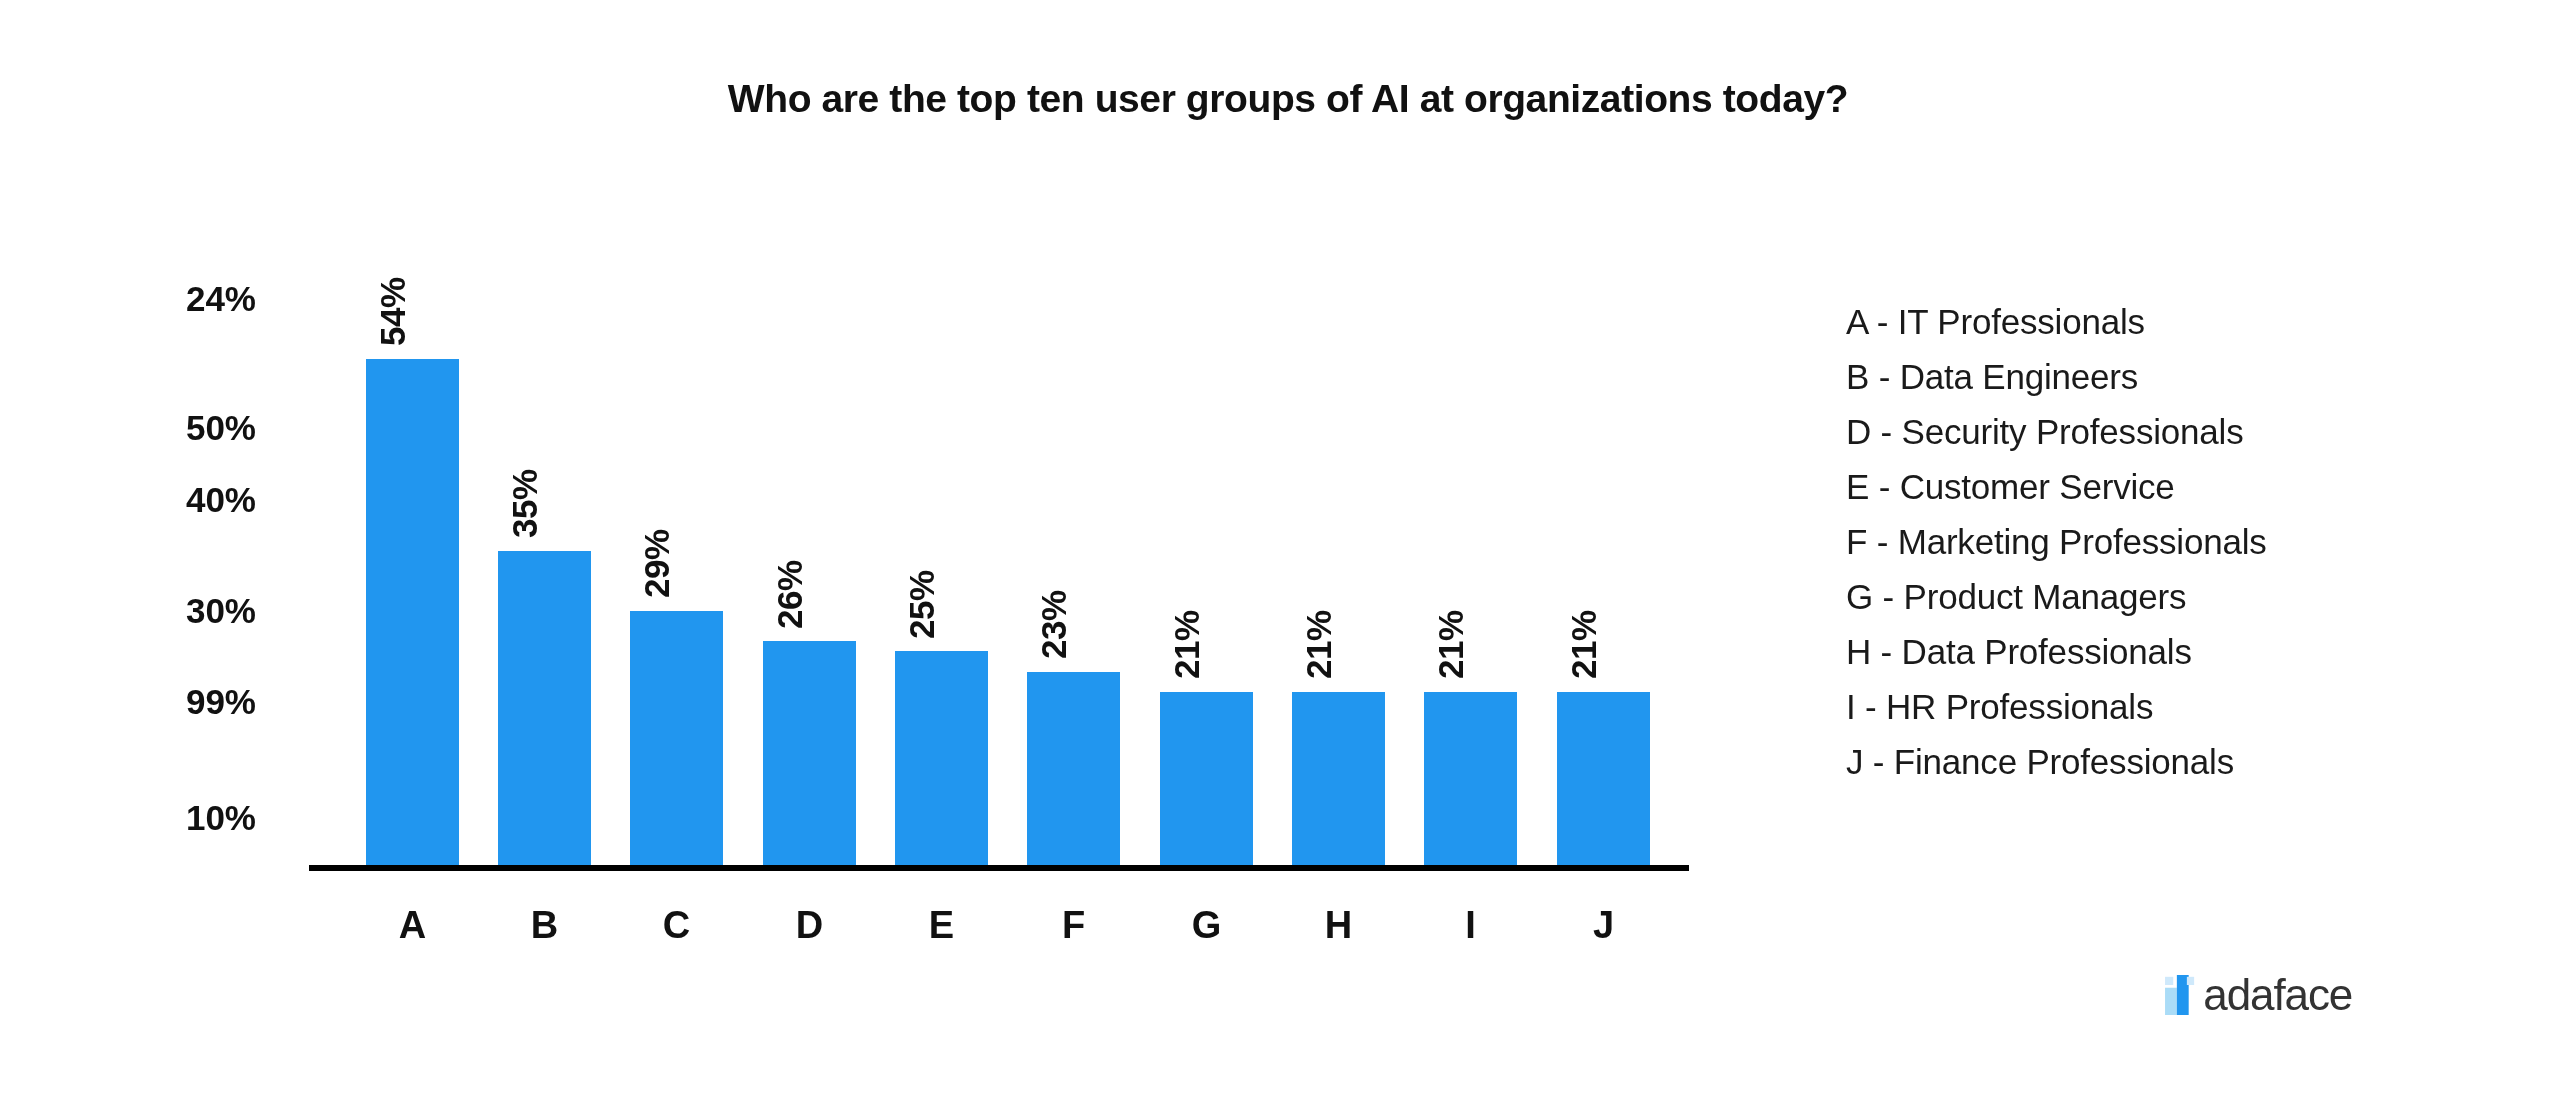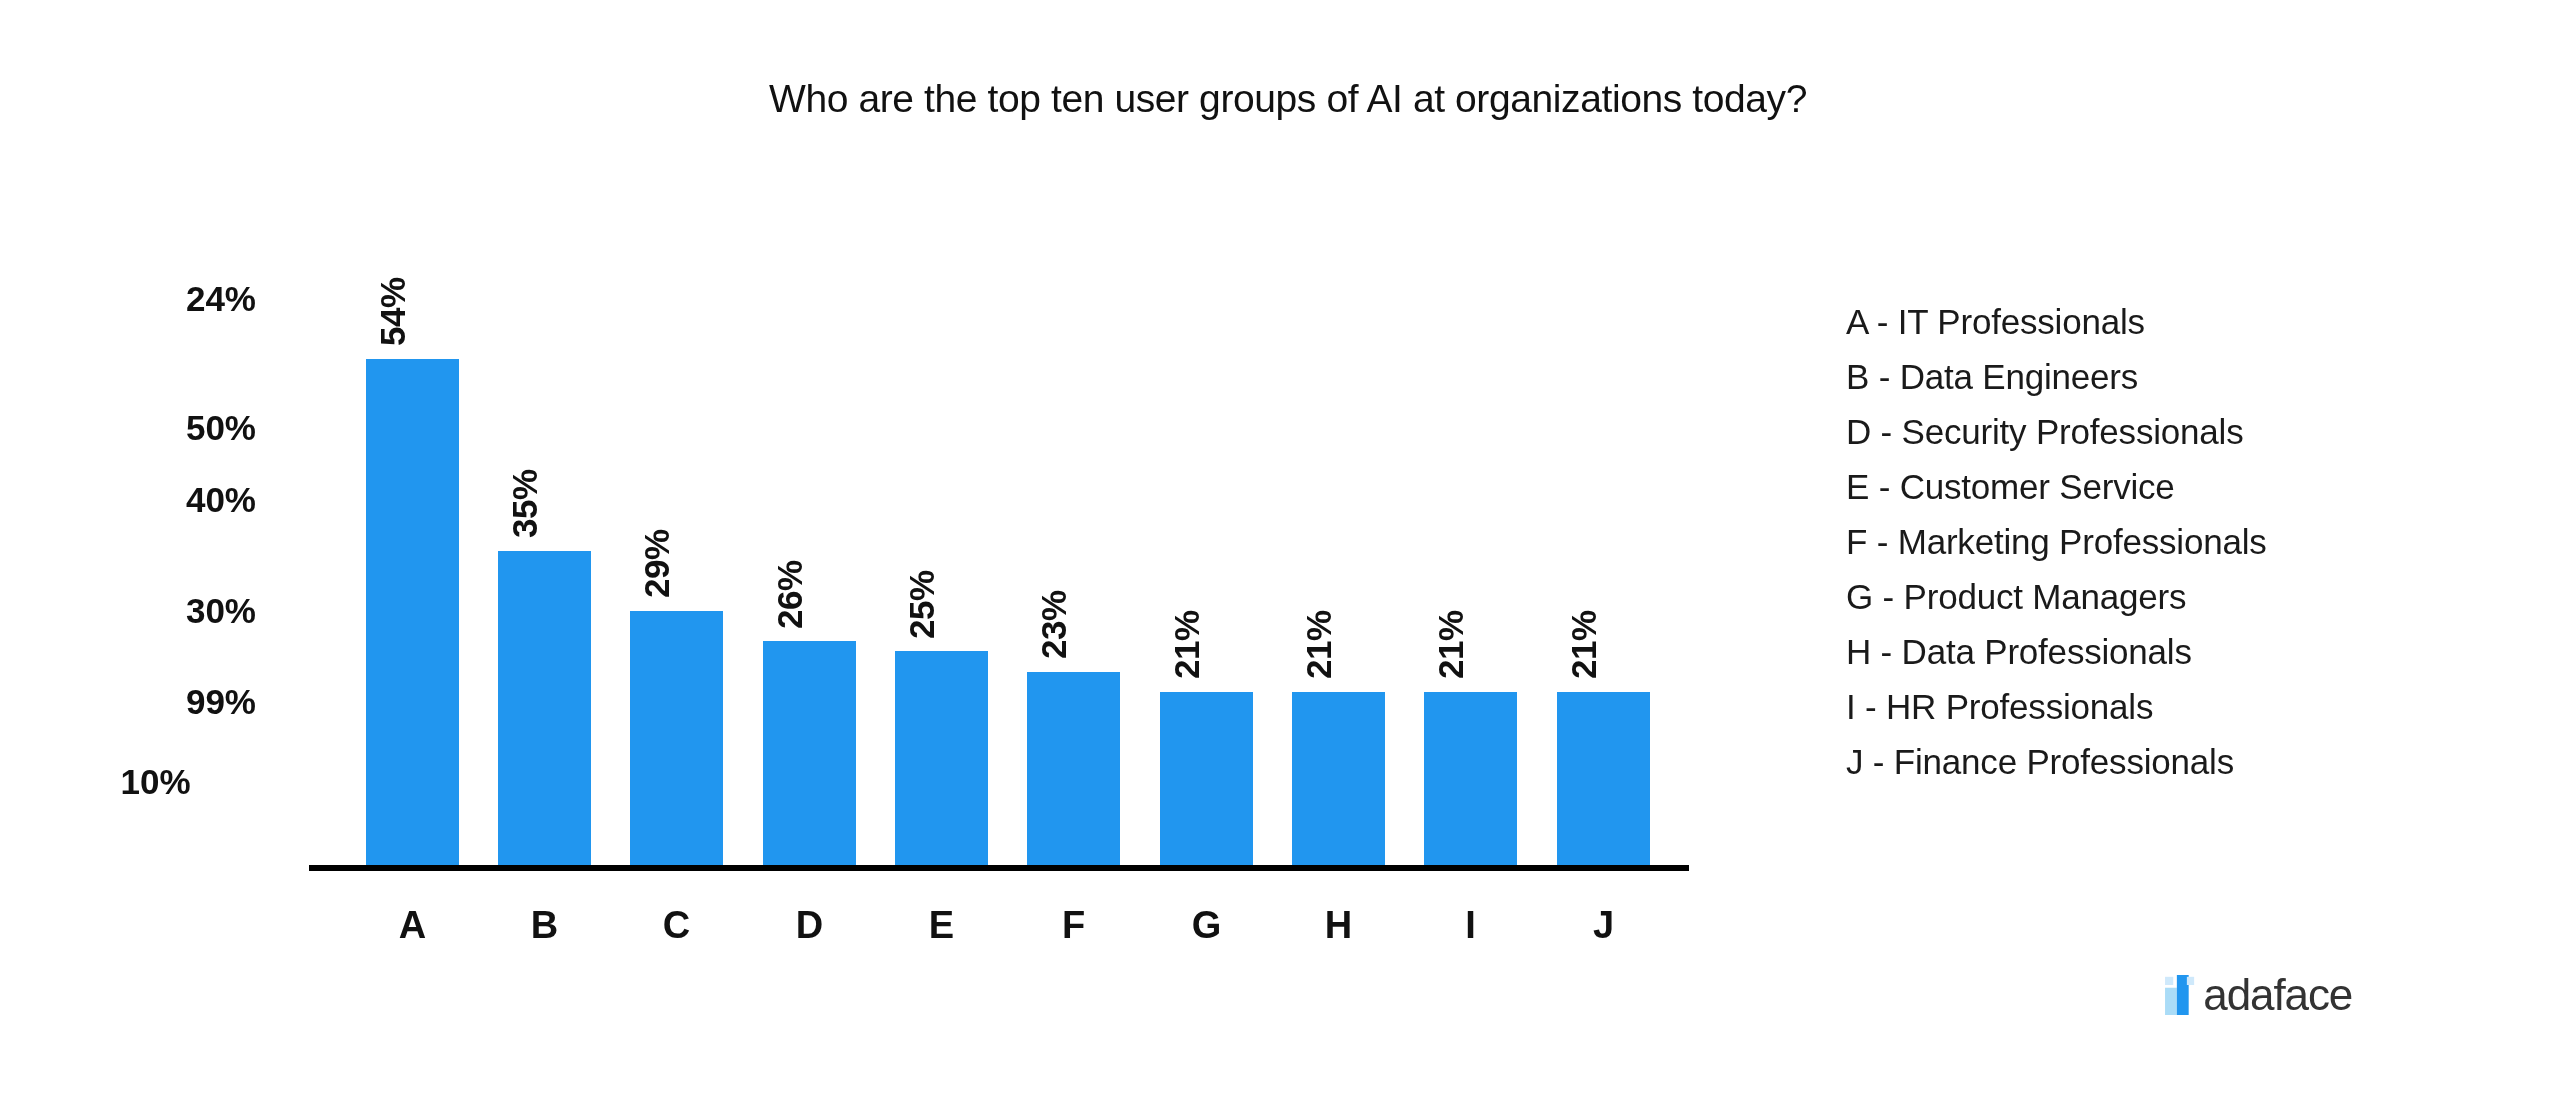--- a/index.html
+++ b/index.html
@@ -18,21 +18,21 @@
   }
 
   
   #chart-title {
     position: absolute;
     left: 0;
     top: 77px;
     width: 2576px;
     text-align: center;
     font-size: 39px;
-    font-weight: 400;
+    font-weight: 700;
     letter-spacing: -0.4px;
     color: #111111;
     white-space: nowrap;
   }
 
   
   .ytick {
     position: absolute;
     right: 2538px;           
     text-align: right;
@@ -164,21 +164,21 @@
 <div id="canvas">
 
   <div id="chart-title">Who are the top ten user groups of AI at organizations today?</div>
 
   <div id="yaxis">
       <div class="ytick" style="top: 53px;">24%</div>
       <div class="ytick" style="top: 153px; margin-top: 29px;">50%</div>
       <div class="ytick" style="top: 254px;">40%</div>
       <div class="ytick" style="top: 365px;">30%</div>
       <div class="ytick" style="top: 456px;">99%</div>
-      <div class="ytick" style="top: 536px; text-align: center;">10%</div>
+      <div class="ytick" style="top: 572px;">10%</div>
     </div>
 
   <div id="axis-line"></div>
 
   <div id="bars">
       <div class="bar-slot" style="left: 57px;">
         <div class="bar-rect" style="height: 506px; background: rgb(33, 150, 239);"></div>
         <div class="bar-value" style="bottom: 519px;">54%</div>
       </div>
       <div class="bar-slot" style="left: 189px;">

